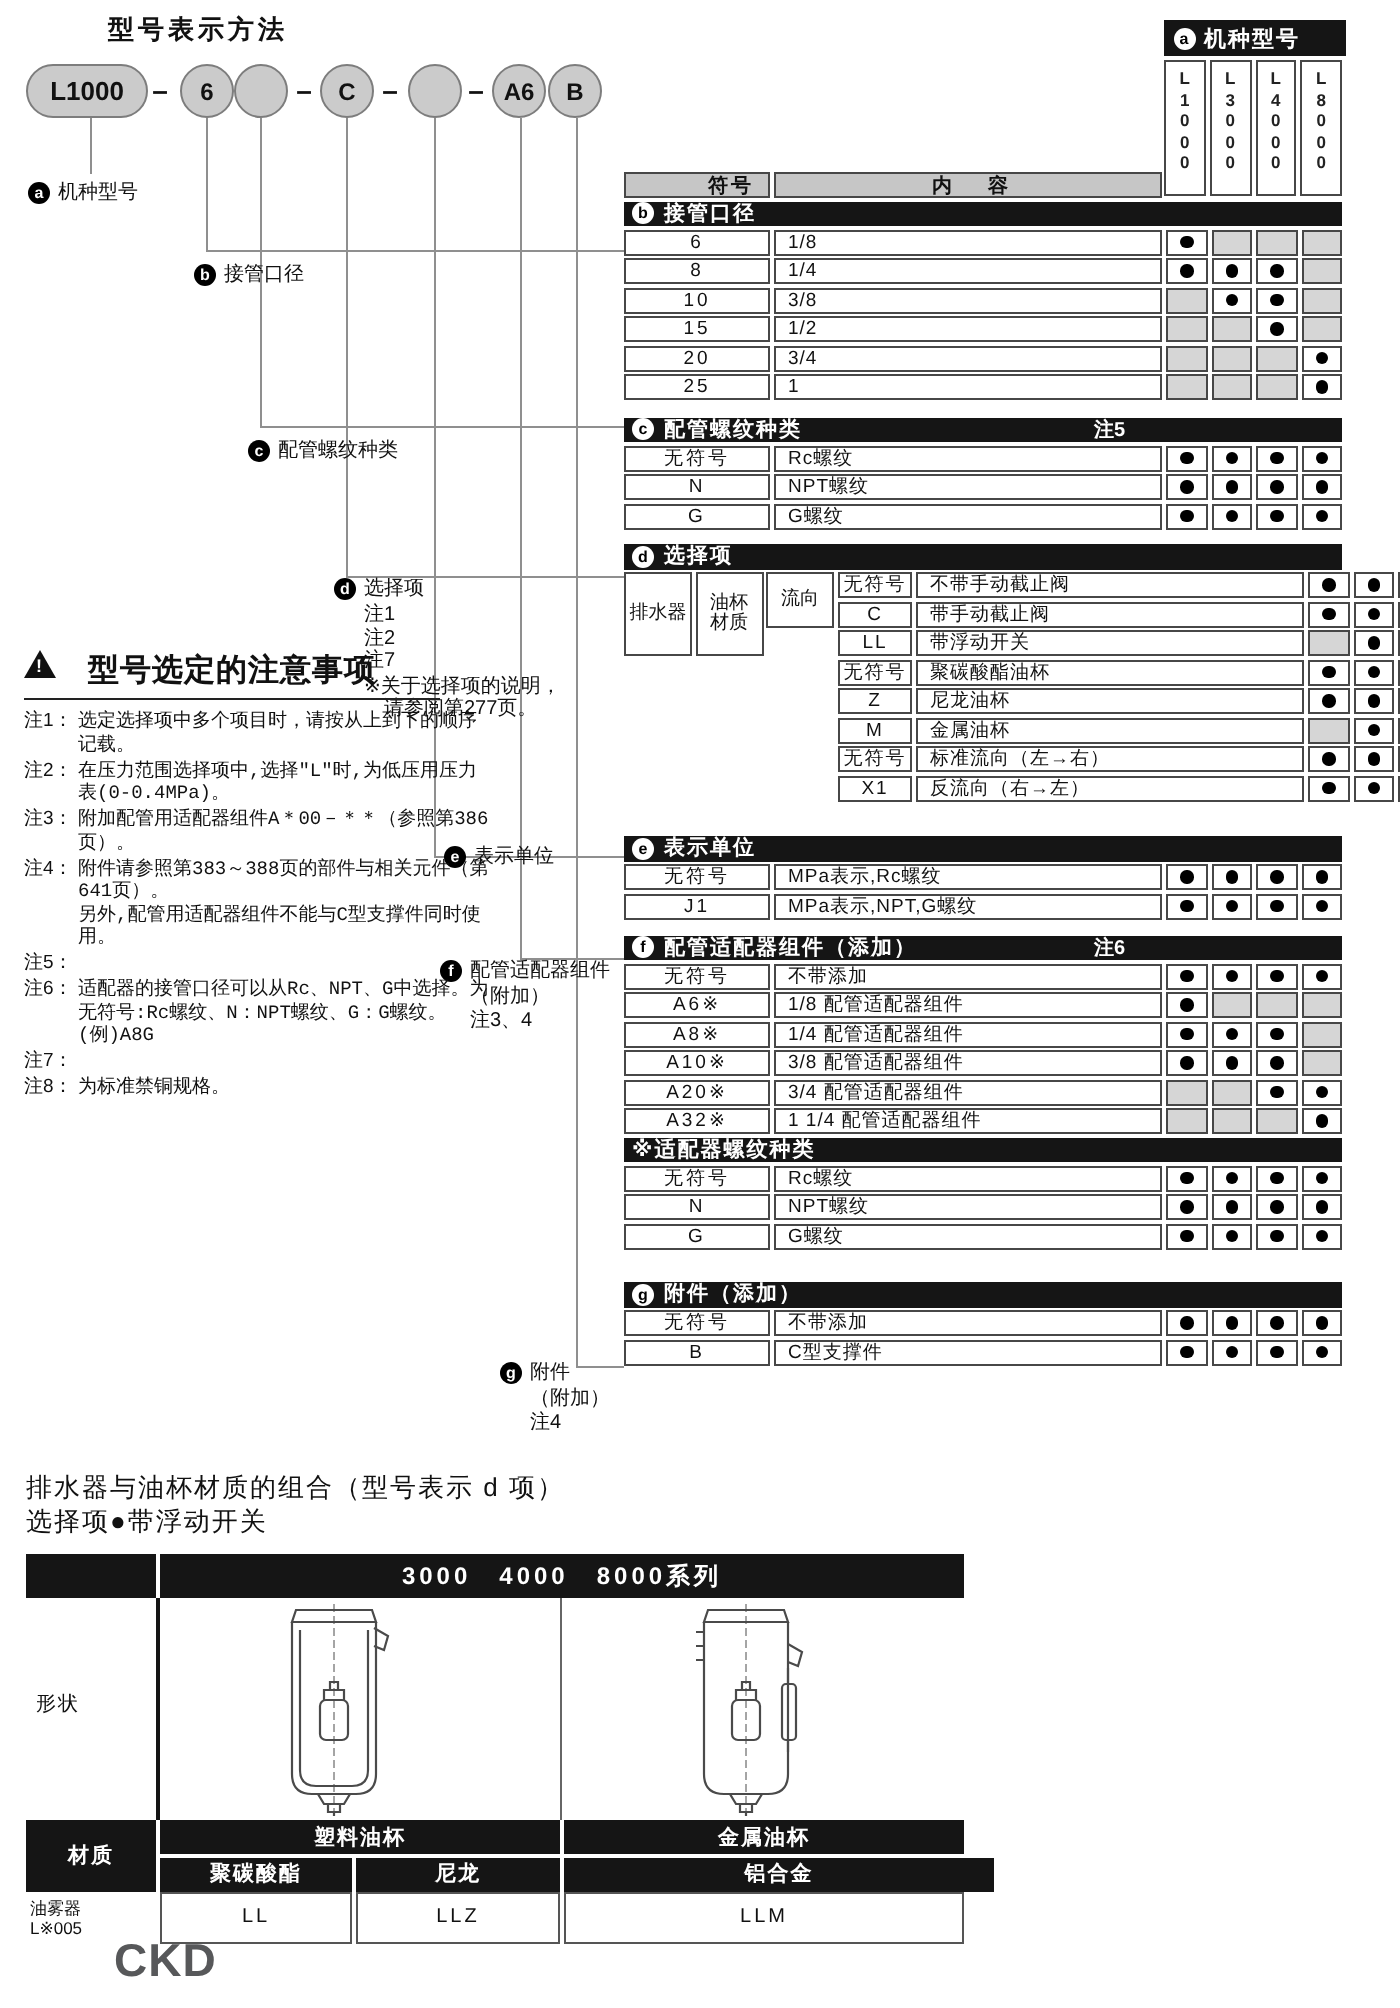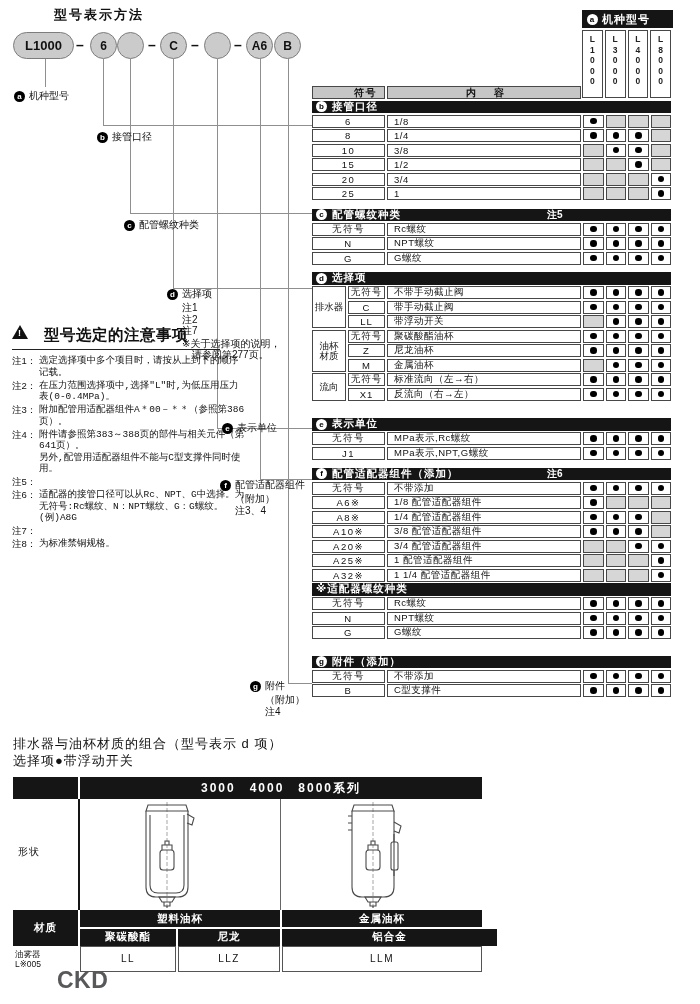--- a/index.html
+++ b/index.html
@@ -43,21 +43,21 @@
   .symg{width:37px;letter-spacing:1px;}
   .cont{width:194px;justify-content:flex-start;padding-left:6px;letter-spacing:0.5px;}
   .ca{width:20.5px;}
   .gx{background:#d6d6d6;}
   .dot{width:6.5px;height:6.5px;border-radius:50%;background:#000;}
   .sbar{height:12.5px;margin-bottom:1.5px;background:#151515;display:flex;align-items:center;gap:5px;
         padding-left:4px;position:relative;width:359px;box-sizing:border-box;}
   .sbt{color:#fff;font-size:10.5px;font-weight:bold;letter-spacing:1px;}
   .sbn{position:absolute;left:235px;color:#fff;font-size:10px;font-weight:bold;}
   .dwrap{display:flex;gap:2px;}
-  .gcol{display:flex;flex-direction:column;gap:1.5px;}
+  .gcol{display:flex;flex-direction:row;gap:1.5px;}
   .gcell{width:34px;white-space:pre-line;text-align:center;line-height:10px;}
   
   #warnings{left:12px;top:325px;width:234px;}
   .wtitle{display:flex;align-items:flex-start;gap:16px;font-size:15.5px;font-weight:bold;
           border-bottom:1.5px solid #222;padding-bottom:3px;margin-bottom:5px;width:208px;letter-spacing:0.5px;}
   .tri{width:0;height:0;border-left:8px solid transparent;border-right:8px solid transparent;
        border-bottom:14px solid #111;position:relative;margin-bottom:2px;}
   .tri:after{content:"!";position:absolute;left:-2px;top:3px;color:#fff;font-size:9px;font-weight:bold;}
   .witem{display:flex;font-size:9.5px;line-height:11.5px;margin-bottom:1.5px;}
   .wlab{width:27px;flex-shrink:0;}
@@ -570,30 +570,20 @@
           <div class="tc ca gx"></div>
           <div class="tc ca gx"></div>
           <div class="tc ca">
             <span class="dot"></span>
           </div>
           <div class="tc ca">
             <span class="dot"></span>
           </div>
         </div>
         <div class="trow">
-          <div class="tc sym">A25※</div>
-          <div class="tc cont">1 配管适配器组件</div>
-          <div class="tc ca gx"></div>
-          <div class="tc ca gx"></div>
-          <div class="tc ca gx"></div>
-          <div class="tc ca">
-            <span class="dot"></span>
-          </div>
-        </div>
-        <div class="trow">
           <div class="tc sym">A32※</div>
           <div class="tc cont">1 1/4 配管适配器组件</div>
           <div class="tc ca gx"></div>
           <div class="tc ca gx"></div>
           <div class="tc ca gx"></div>
           <div class="tc ca">
             <span class="dot"></span>
           </div>
         </div>
       </div>

